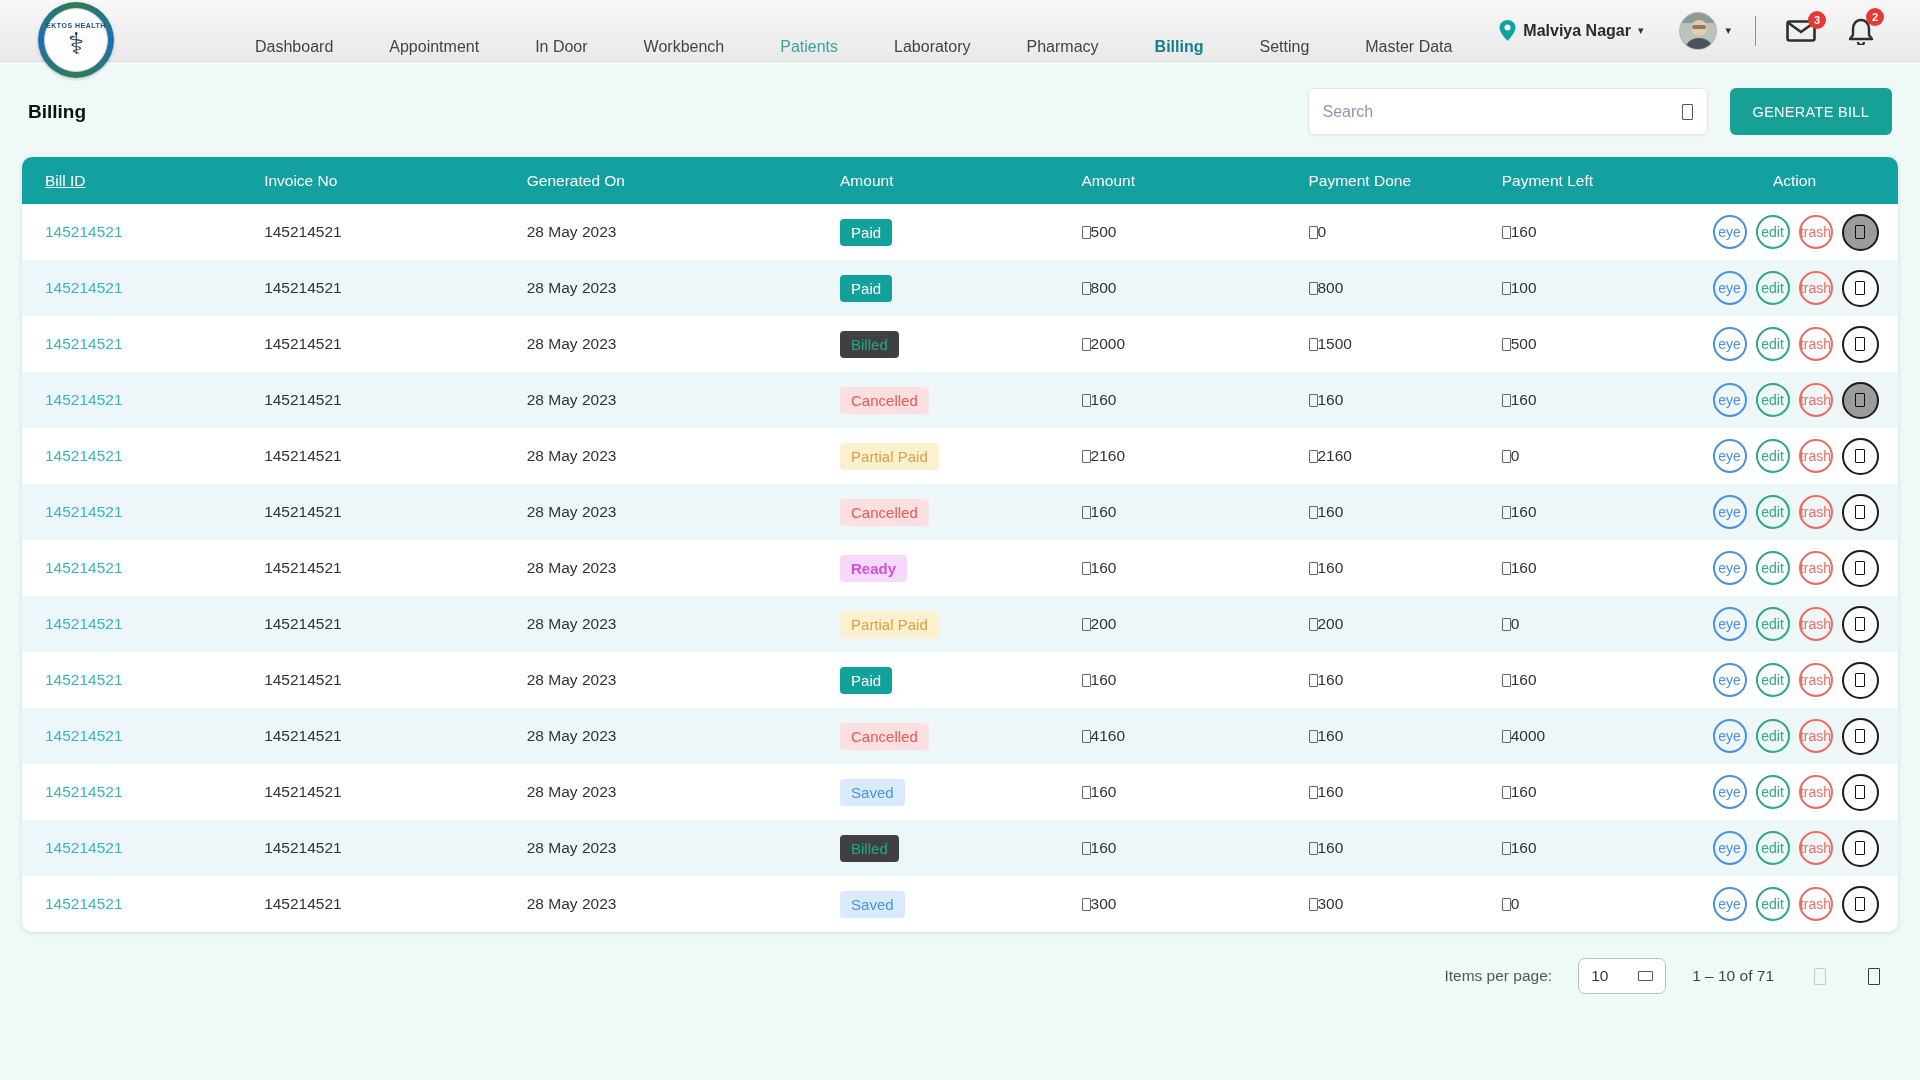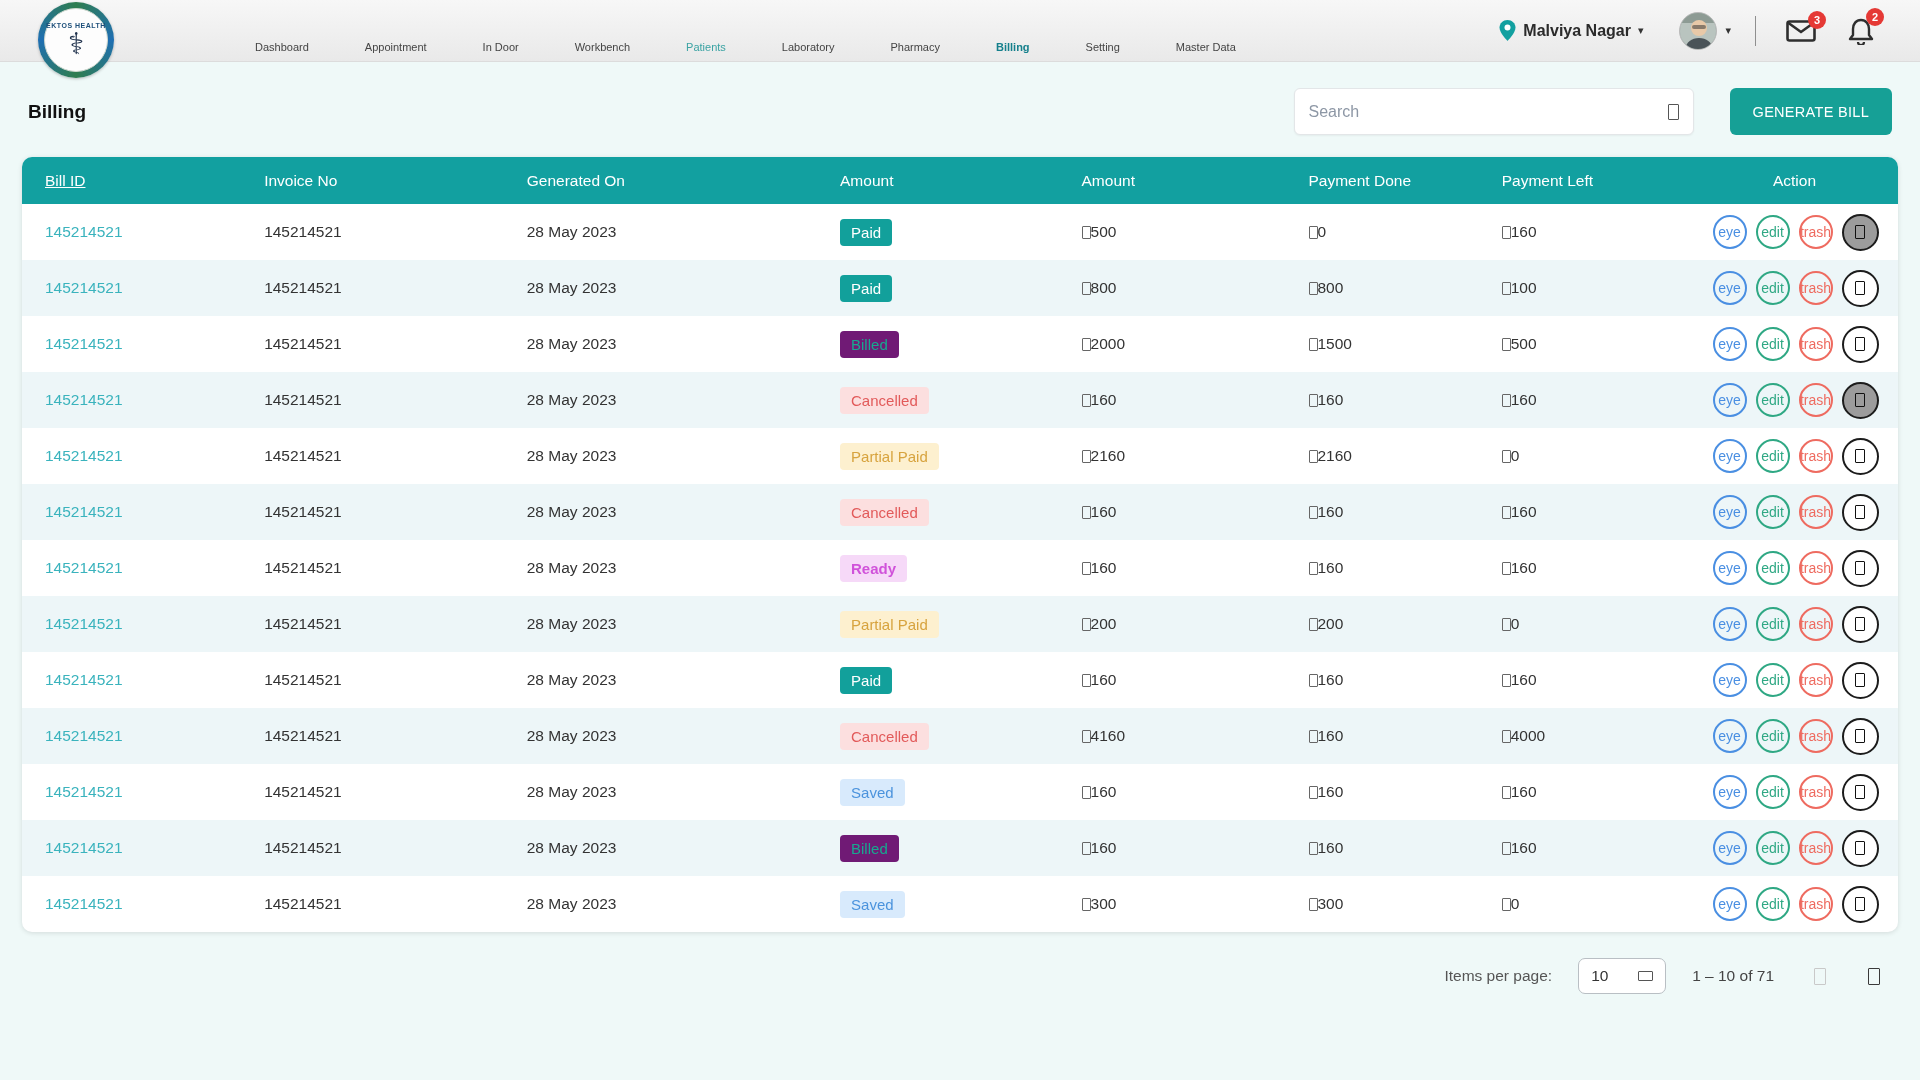--- a/index.html
+++ b/index.html
@@ -22,42 +22,42 @@
   }
   .logo-inner {
     width:64px; height:64px; border-radius:50%; background:#fdfdfd;
     display:flex; flex-direction:column; align-items:center; justify-content:center;
     border:1px solid #cfd8cf;
   }
   .logo-text { font-size:7px; font-weight:bold; color:#1d4f7a; letter-spacing:.5px; }
   .logo-glyph { font-size:30px; color:#20324d; line-height:1; }
 
   .nav { display:flex; align-items:center; gap:56px; margin-left:255px; }
-  .nav-item { font-size:11px; color:#444; cursor:pointer; white-space:nowrap;margin-top:32px; }
+  .nav-item { font-size:16px; color:#444; cursor:pointer; white-space:nowrap;margin-top:32px; }
   .nav-item.accent { color:#3aa3a3; }
   .nav-item.accent-bold { color:#15808c; font-weight:bold; }
 
   .topbar-right { margin-left:auto; display:flex; align-items:center; margin-right:46px; gap:18px; }
   .location { display:flex; align-items:center; gap:7px; cursor:pointer; }
   .location-label { font-size:16px; font-weight:bold; color:#2b2b2b; }
   .caret { font-size:11px; color:#333; }
   .avatar-wrap { display:flex; align-items:center; gap:8px; margin-left:18px; cursor:pointer; }
   .avatar { width:38px; height:38px; border-radius:50%; overflow:hidden; border:1px solid #bbb; background:#9aa7a5; }
   .vdivider { width:1px; height:30px; background:#8f8f8f; margin:0 6px; }
   .icon-btn { position:relative; cursor:pointer; display:flex; align-items:center; }
   .badge {
     position:absolute; top:-9px; right:-10px; min-width:18px; height:18px; padding:0 4px;
     background:#e53935; color:#fff; font-size:11px; font-weight:bold;
     border-radius:9px; display:flex; align-items:center; justify-content:center;
   }
 
   
   .page-head { display:flex; align-items:center; padding:26px 28px 22px 28px; }
   .page-title { font-size:19px; font-weight:bold; color:#111; }
-  .page-head-right { margin-left:auto; display:flex; align-items:center; gap:36px; }
+  .page-head-right { margin-left:auto; display:flex; align-items:center; gap:22px; }
   .searchbox {
     width:400px; height:47px; background:#fff; border:1px solid #e3e6e8; border-radius:6px;
     display:flex; align-items:center; padding:0 14px; box-shadow:0 1px 2px rgba(0,0,0,.05);
   }
   .searchbox input {
     border:none; outline:none; flex:1; font-size:16px; color:#333;
     font-family:"Liberation Sans", sans-serif; background:transparent;
   }
   .searchbox input::placeholder { color:#8d97a5; }
   .gen-btn {
@@ -90,21 +90,21 @@
 
   .tofu { display:inline-block; border:1.5px solid currentColor; border-radius:1px; }
   .tofu.cur { width:9px; height:13px; color:#666; }
   .tofu.search { width:11px; height:16px; color:#555; }
   .tofu.dd { width:15px; height:10px; color:#555; }
   .tofu.page { width:12px; height:17px; }
   .tofu.print { width:10px; height:14px; color:#111; }
 
   .chip { display:inline-block; padding:5px 11px; border-radius:4px; font-size:15px; }
   .chip-paid { background:#12a09b; color:#fff; }
-  .chip-billed { background:#701a75; color:#17a98f; }
+  .chip-billed { background:#404040; color:#17a98f; }
   .chip-cancelled { background:#fcdfdf; color:#e25a5a; }
   .chip-partial-paid { background:#fdf0cf; color:#d7a33e; }
   .chip-ready { background:#f6d9f8; color:#d052da;font-weight:bold; }
   .chip-saved { background:#d8eafc; color:#4b93dd; }
 
   .actions { display:flex; align-items:center; justify-content:center; gap:9px; padding-right:6px; }
   .act {
     width:34px; height:34px; border-radius:50%; border:2px solid; background:transparent;
     display:flex; align-items:center; justify-content:center;
     font-size:14px; cursor:pointer; overflow:visible; white-space:nowrap; flex:0 0 auto;

